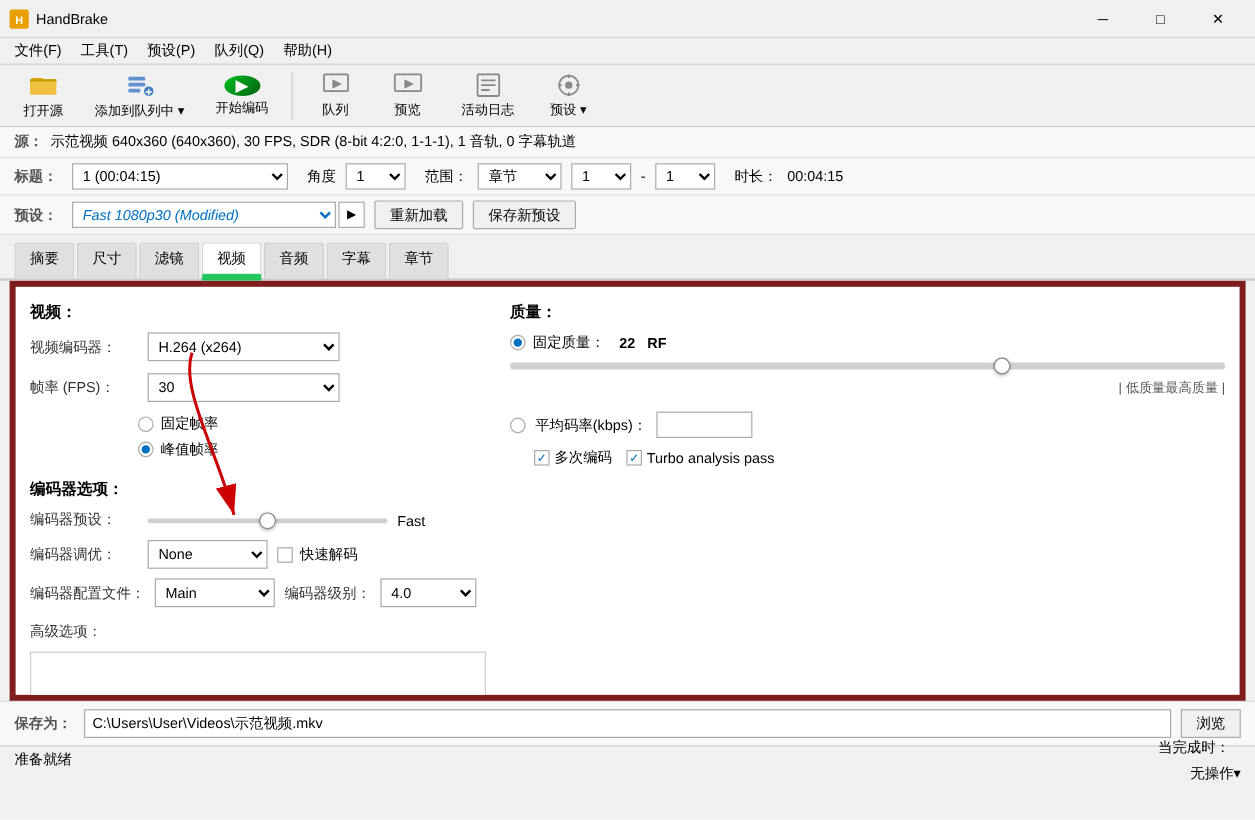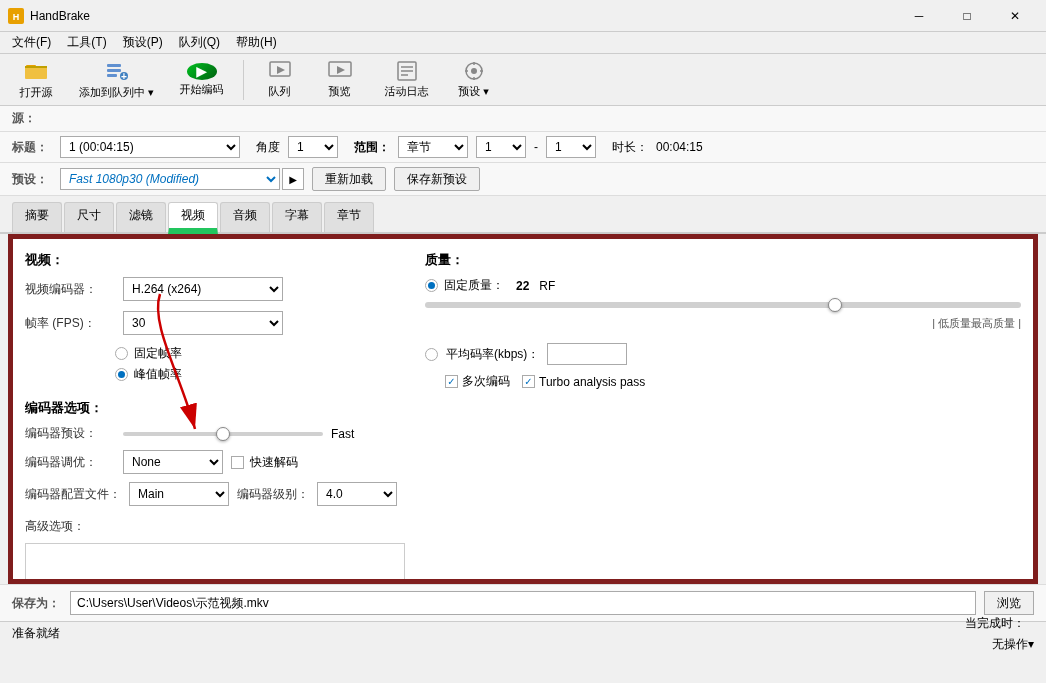--- a/index.html
+++ b/index.html
@@ -415,32 +415,33 @@
           <line x1="2" y1="11" x2="5" y2="11" stroke="#888" stroke-width="1.5"></line>
           <line x1="17" y1="11" x2="20" y2="11" stroke="#888" stroke-width="1.5"></line>
         </svg>
     </div>
     <span>预设 ▾</span>
   </button>
 </div>
 
 <div class="source-bar">
   <span class="source-label">源：</span>
+  <span>示范视频  640x360 (640x360), 30 FPS, SDR (8-bit 4:2:0, 1-1-1), 1 音轨, 0 字幕轨道</span>
 </div>
 
 <div class="row-bar">
   <span class="row-label">标题：</span>
   <select style="height:22px;width:180px;font-size:12px;border:1px solid #aaa;background:white;">
     <option>1 (00:04:15)</option>
   </select>
   <span style="margin-left:8px;">角度</span>
   <select style="height:22px;width:50px;font-size:12px;border:1px solid #aaa;background:white;">
     <option>1</option>
   </select>
-  <span style="margin-left:8px;font-weight:bold;">范围：</span>
+  <span style="margin-left:8px;">范围：</span>
   <select style="height:22px;width:70px;font-size:12px;border:1px solid #aaa;background:white;">
     <option>章节</option>
   </select>
   <select style="height:22px;width:50px;font-size:12px;border:1px solid #aaa;background:white;">
     <option>1</option>
   </select>
   <span>-</span>
   <select style="height:22px;width:50px;font-size:12px;border:1px solid #aaa;background:white;">
     <option>1</option>
   </select>
@@ -546,21 +547,21 @@
     </div>
 
     <div class="right-panel">
       <div class="quality-title">质量：</div>
 
       <div class="quality-row">
         <div class="quality-radio-wrap">
           <div class="radio-circle checked"></div>
           <span>固定质量：</span>
           <span class="quality-value" style="margin-left:6px;">22</span>
-          <span class="quality-unit" style="margin-left:4px;font-weight:normal;">RF</span>
+          <span class="quality-unit" style="margin-left:4px;font-weight:bold;">RF</span>
         </div>
       </div>
 
       <div class="quality-slider-wrap" style="padding:0 0 0 0;margin-bottom:2px;">
         <div class="quality-slider-track" style="position:relative;height:6px;background:#d0d0d0;border-radius:3px;margin:8px 0;">
           <div class="quality-slider-thumb" style="position:absolute;top:-4px;right:30%;width:14px;height:14px;border-radius:50%;background:white;border:1px solid #888;box-shadow:0 1px 3px rgba(0,0,0,0.3);"></div>
         </div>
       </div>
       <div class="quality-labels">
         <span>| 低质量</span>

